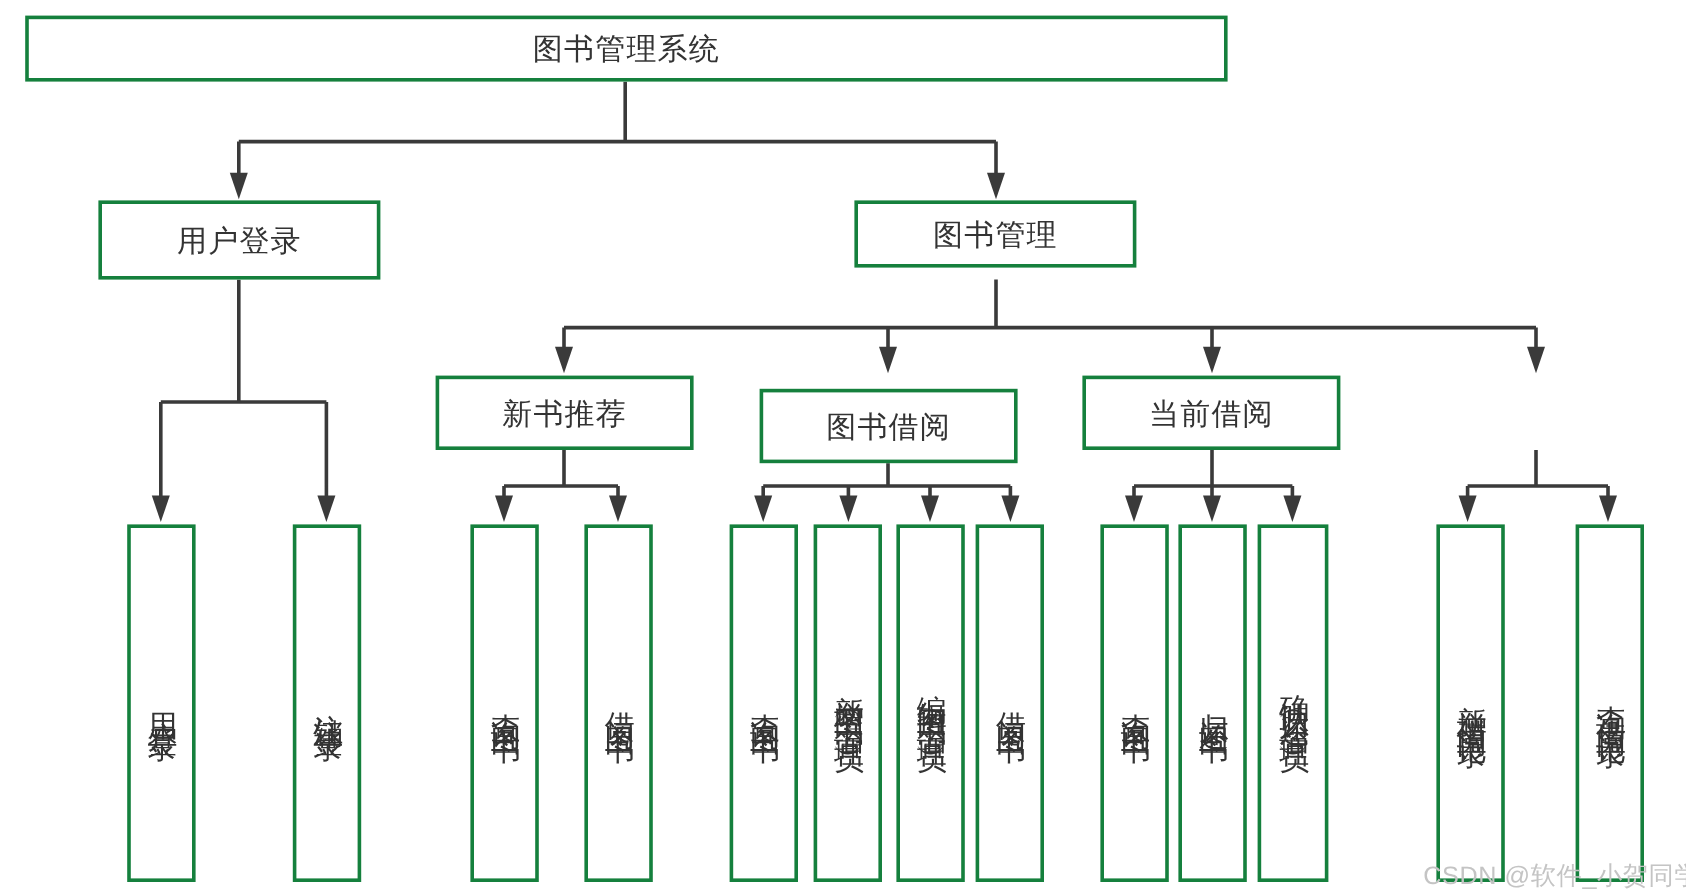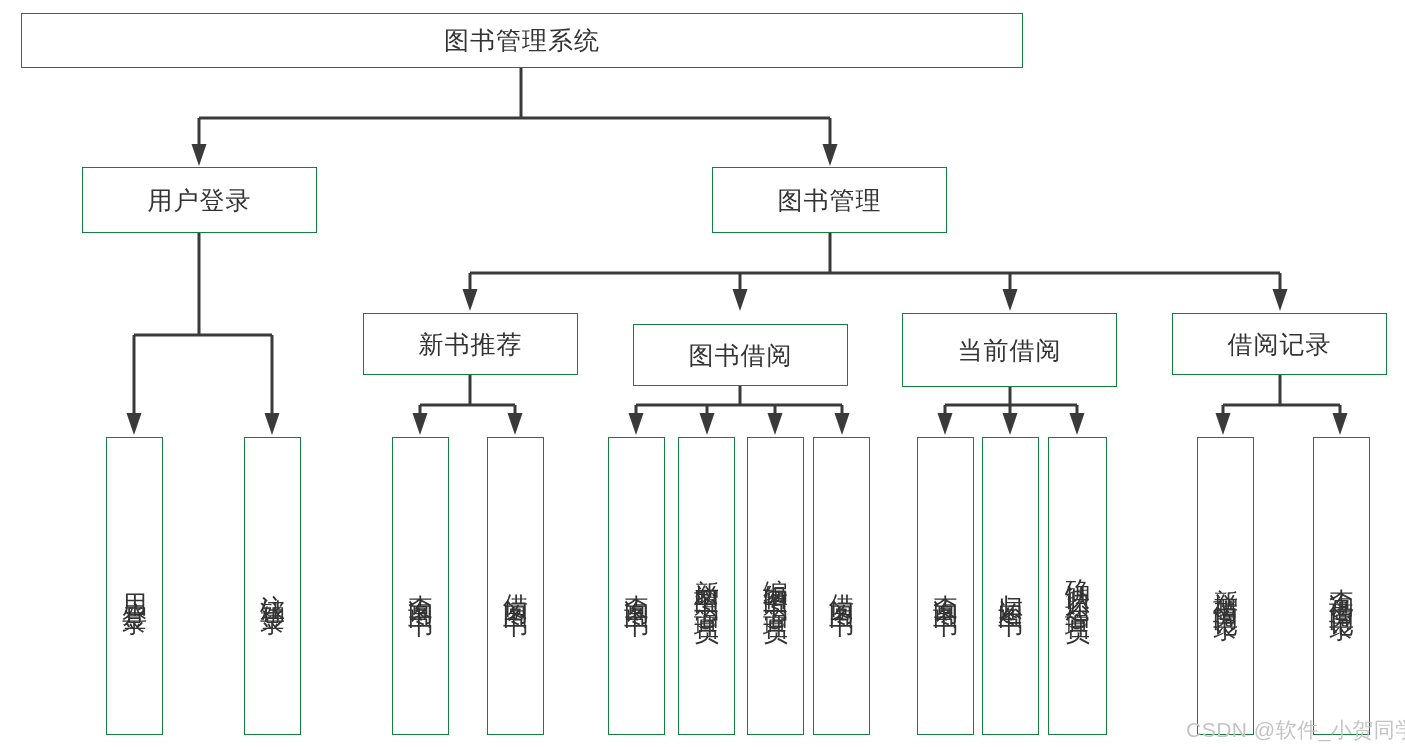--- a/index.html
+++ b/index.html
@@ -14,21 +14,21 @@
   .connectors {
     position: absolute;
     left: 0; top: 0;
     width: 1405px; height: 747px;
     z-index: 1;
   }
   .box {
     position: absolute;
     box-sizing: border-box;
     background: #ffffff;
-    border: 1px solid #15803d;
+    border: 3px solid #15803d;
     color: #333333;
     display: flex;
     align-items: center;
     justify-content: center;
     z-index: 2;
   }
   .hbox {
     font-size: 25px;
     letter-spacing: 1px;
     white-space: nowrap;
@@ -84,26 +84,25 @@
       <polygon points="1002.5,413 1017.5,413 1010,435"></polygon>
       <polygon points="1069.5,413 1084.5,413 1077,435"></polygon>
       <polygon points="1215.5,413 1230.5,413 1223,435"></polygon>
       <polygon points="1332.5,413 1347.5,413 1340,435"></polygon>
     </g>
   </svg>
 
   <div class="box hbox" style="left:21px; top:13px; width:1002px; height:55px;">图书管理系统</div>
 
   <div class="box hbox" style="left:82px; top:167px; width:235px; height:66px;">用户登录</div>
-  <div class="box hbox" style="left:712px; top:167px; width:235px; height:66px;">图书管理</div>
+  <div class="box hbox" style="left:712px; top:167px; width:235px; height:56px;">图书管理</div>
 
   <div class="box hbox" style="left:363px; top:313px; width:215px; height:62px;text-align:center;">新书推荐</div>
   <div class="box hbox" style="left:633px; top:313px; width:215px; height:62px;margin-top:11px;">图书借阅</div>
-  <div class="box hbox" style="left:902px; top:313px; width:215px; height:74px;">当前借阅</div>
-  <div class="box hbox" style="left:1172px; top:313px; width:215px; height:62px;">借阅记录</div>
+  <div class="box hbox" style="left:902px; top:313px; width:215px; height:62px;">当前借阅</div>
 
   <div class="box leaf" style="left:106px; top:437px; width:57px; height:298px;">用户登录</div>
   <div class="box leaf" style="left:244px; top:437px; width:57px; height:298px;">注销登录</div>
 
   <div class="box leaf" style="left:392px; top:437px; width:57px; height:298px;">查询图书</div>
   <div class="box leaf" style="left:487px; top:437px; width:57px; height:298px;">借阅图书</div>
 
   <div class="box leaf" style="left:608px; top:437px; width:57px; height:298px;">查询图书</div>
   <div class="box leaf" style="left:678px; top:437px; width:57px; height:298px;">新增图书（管理员）</div>
   <div class="box leaf" style="left:747px; top:437px; width:57px; height:298px;">编辑图书（管理员）</div>

